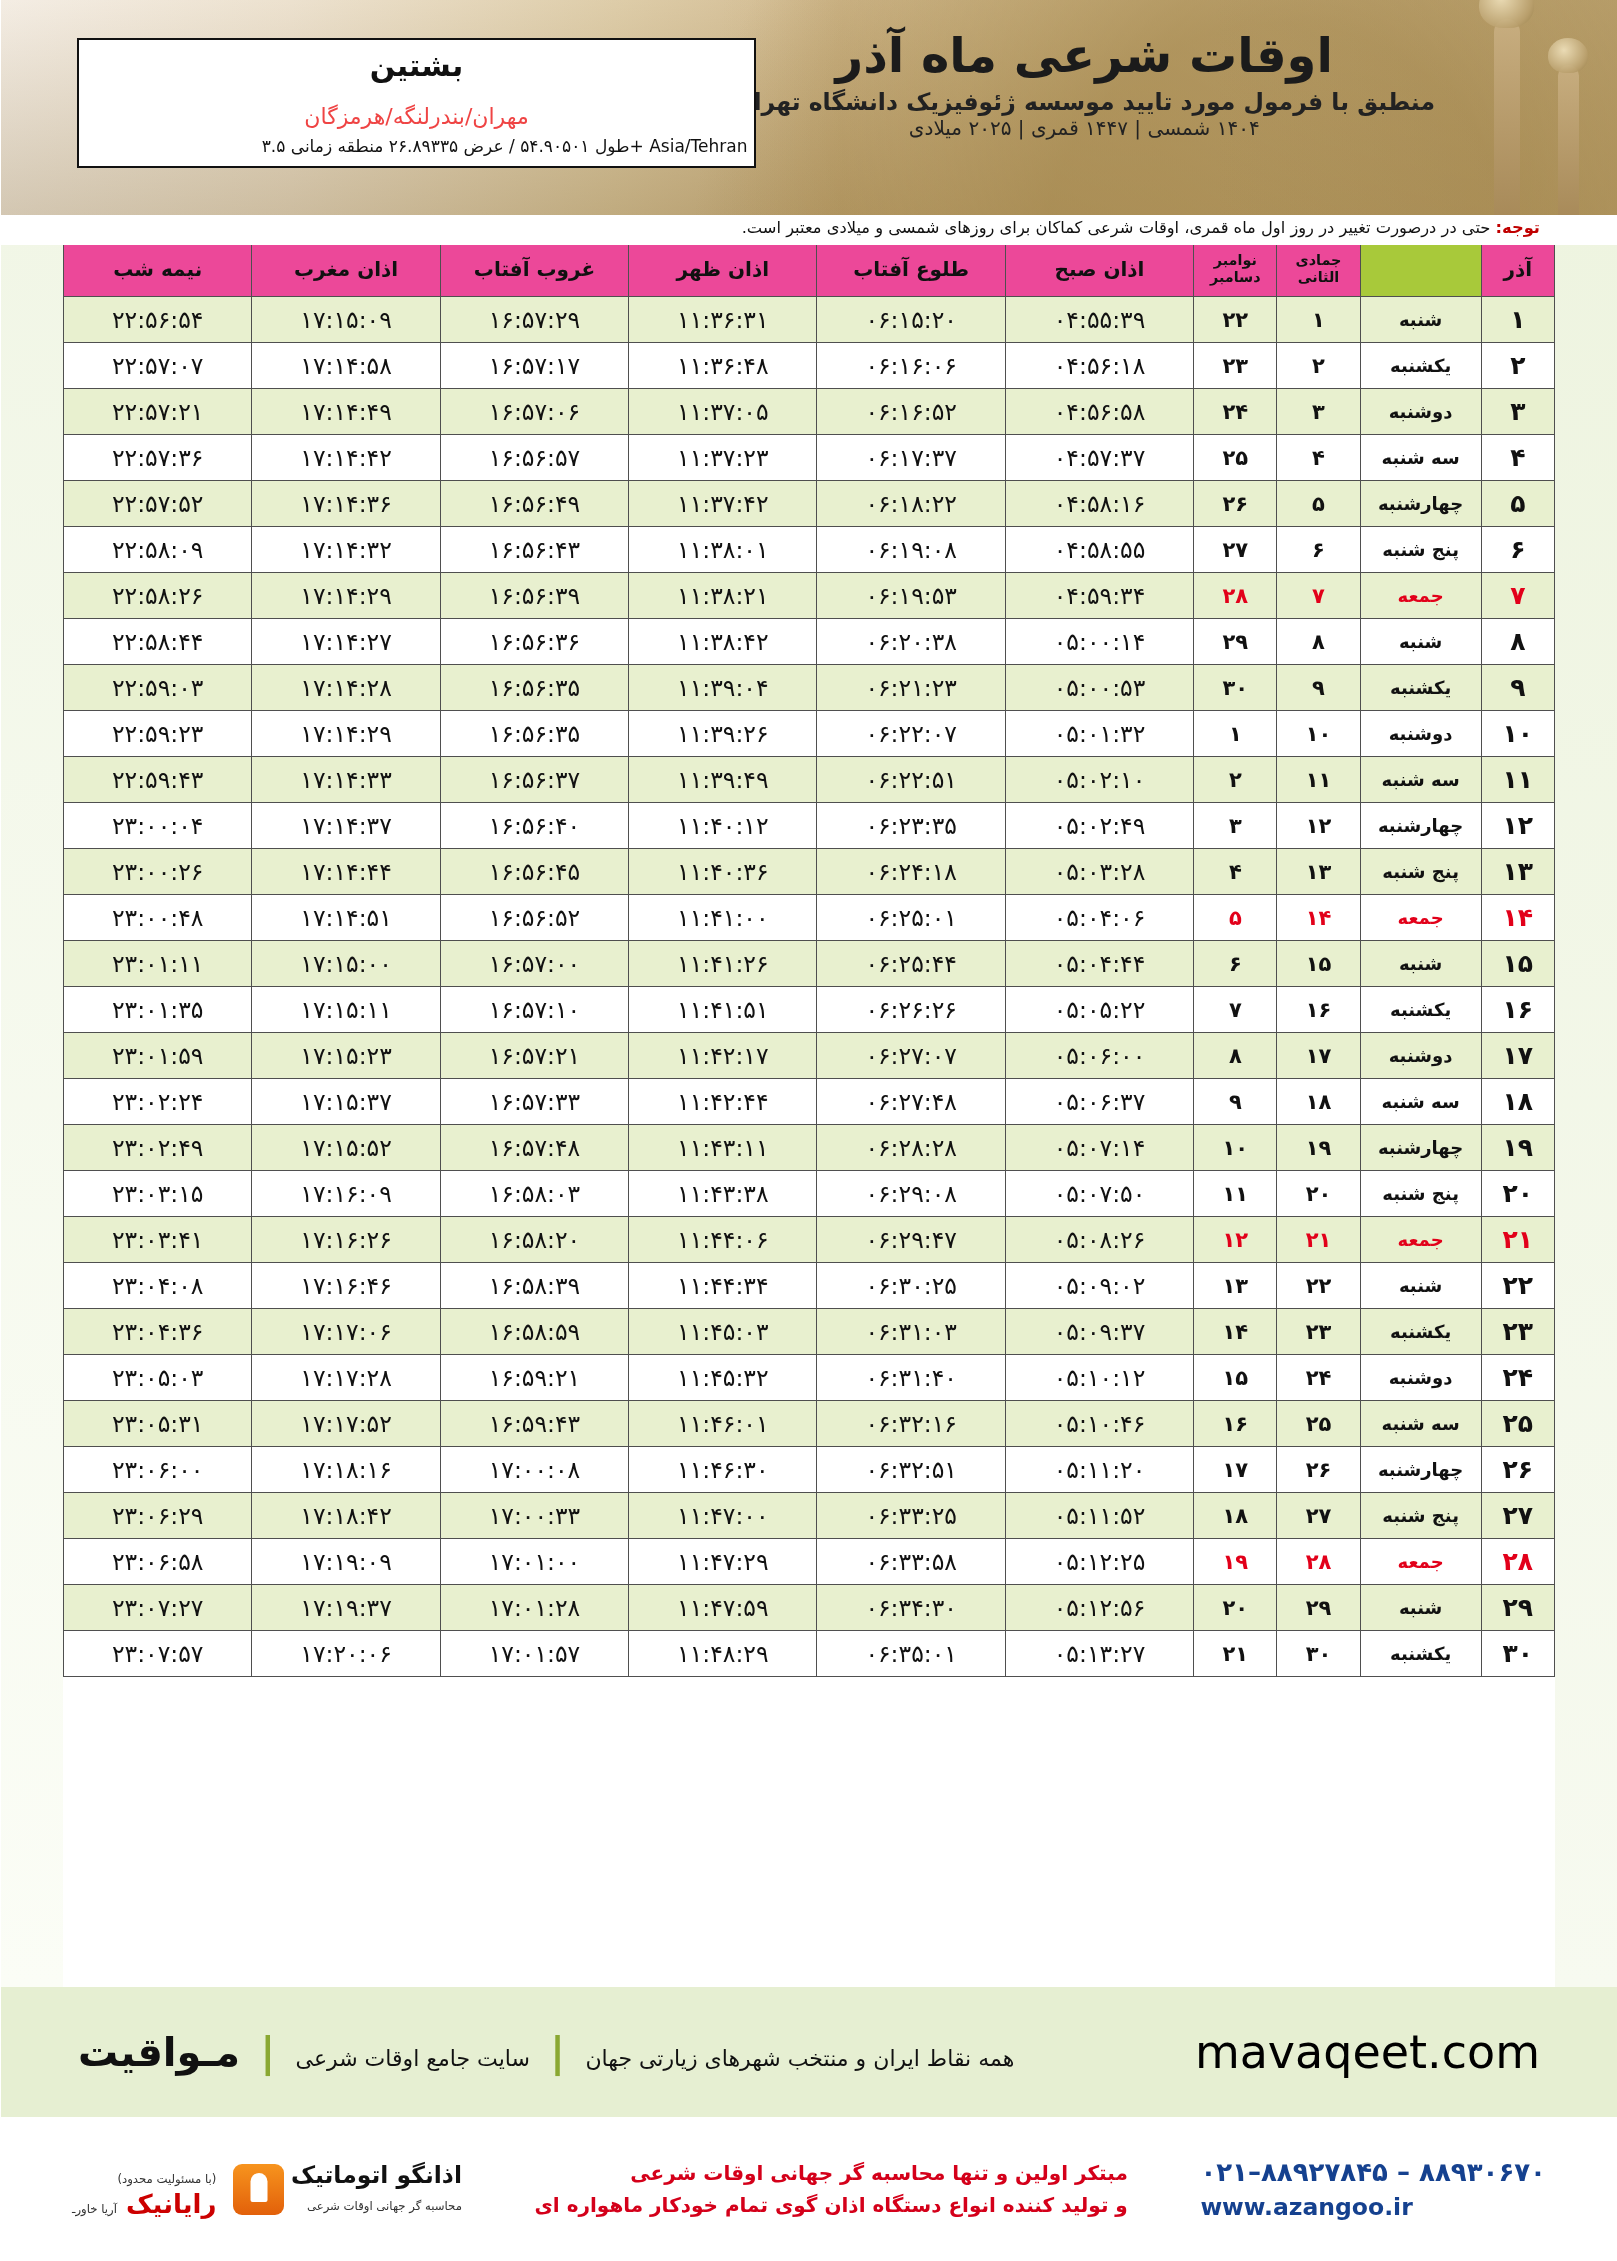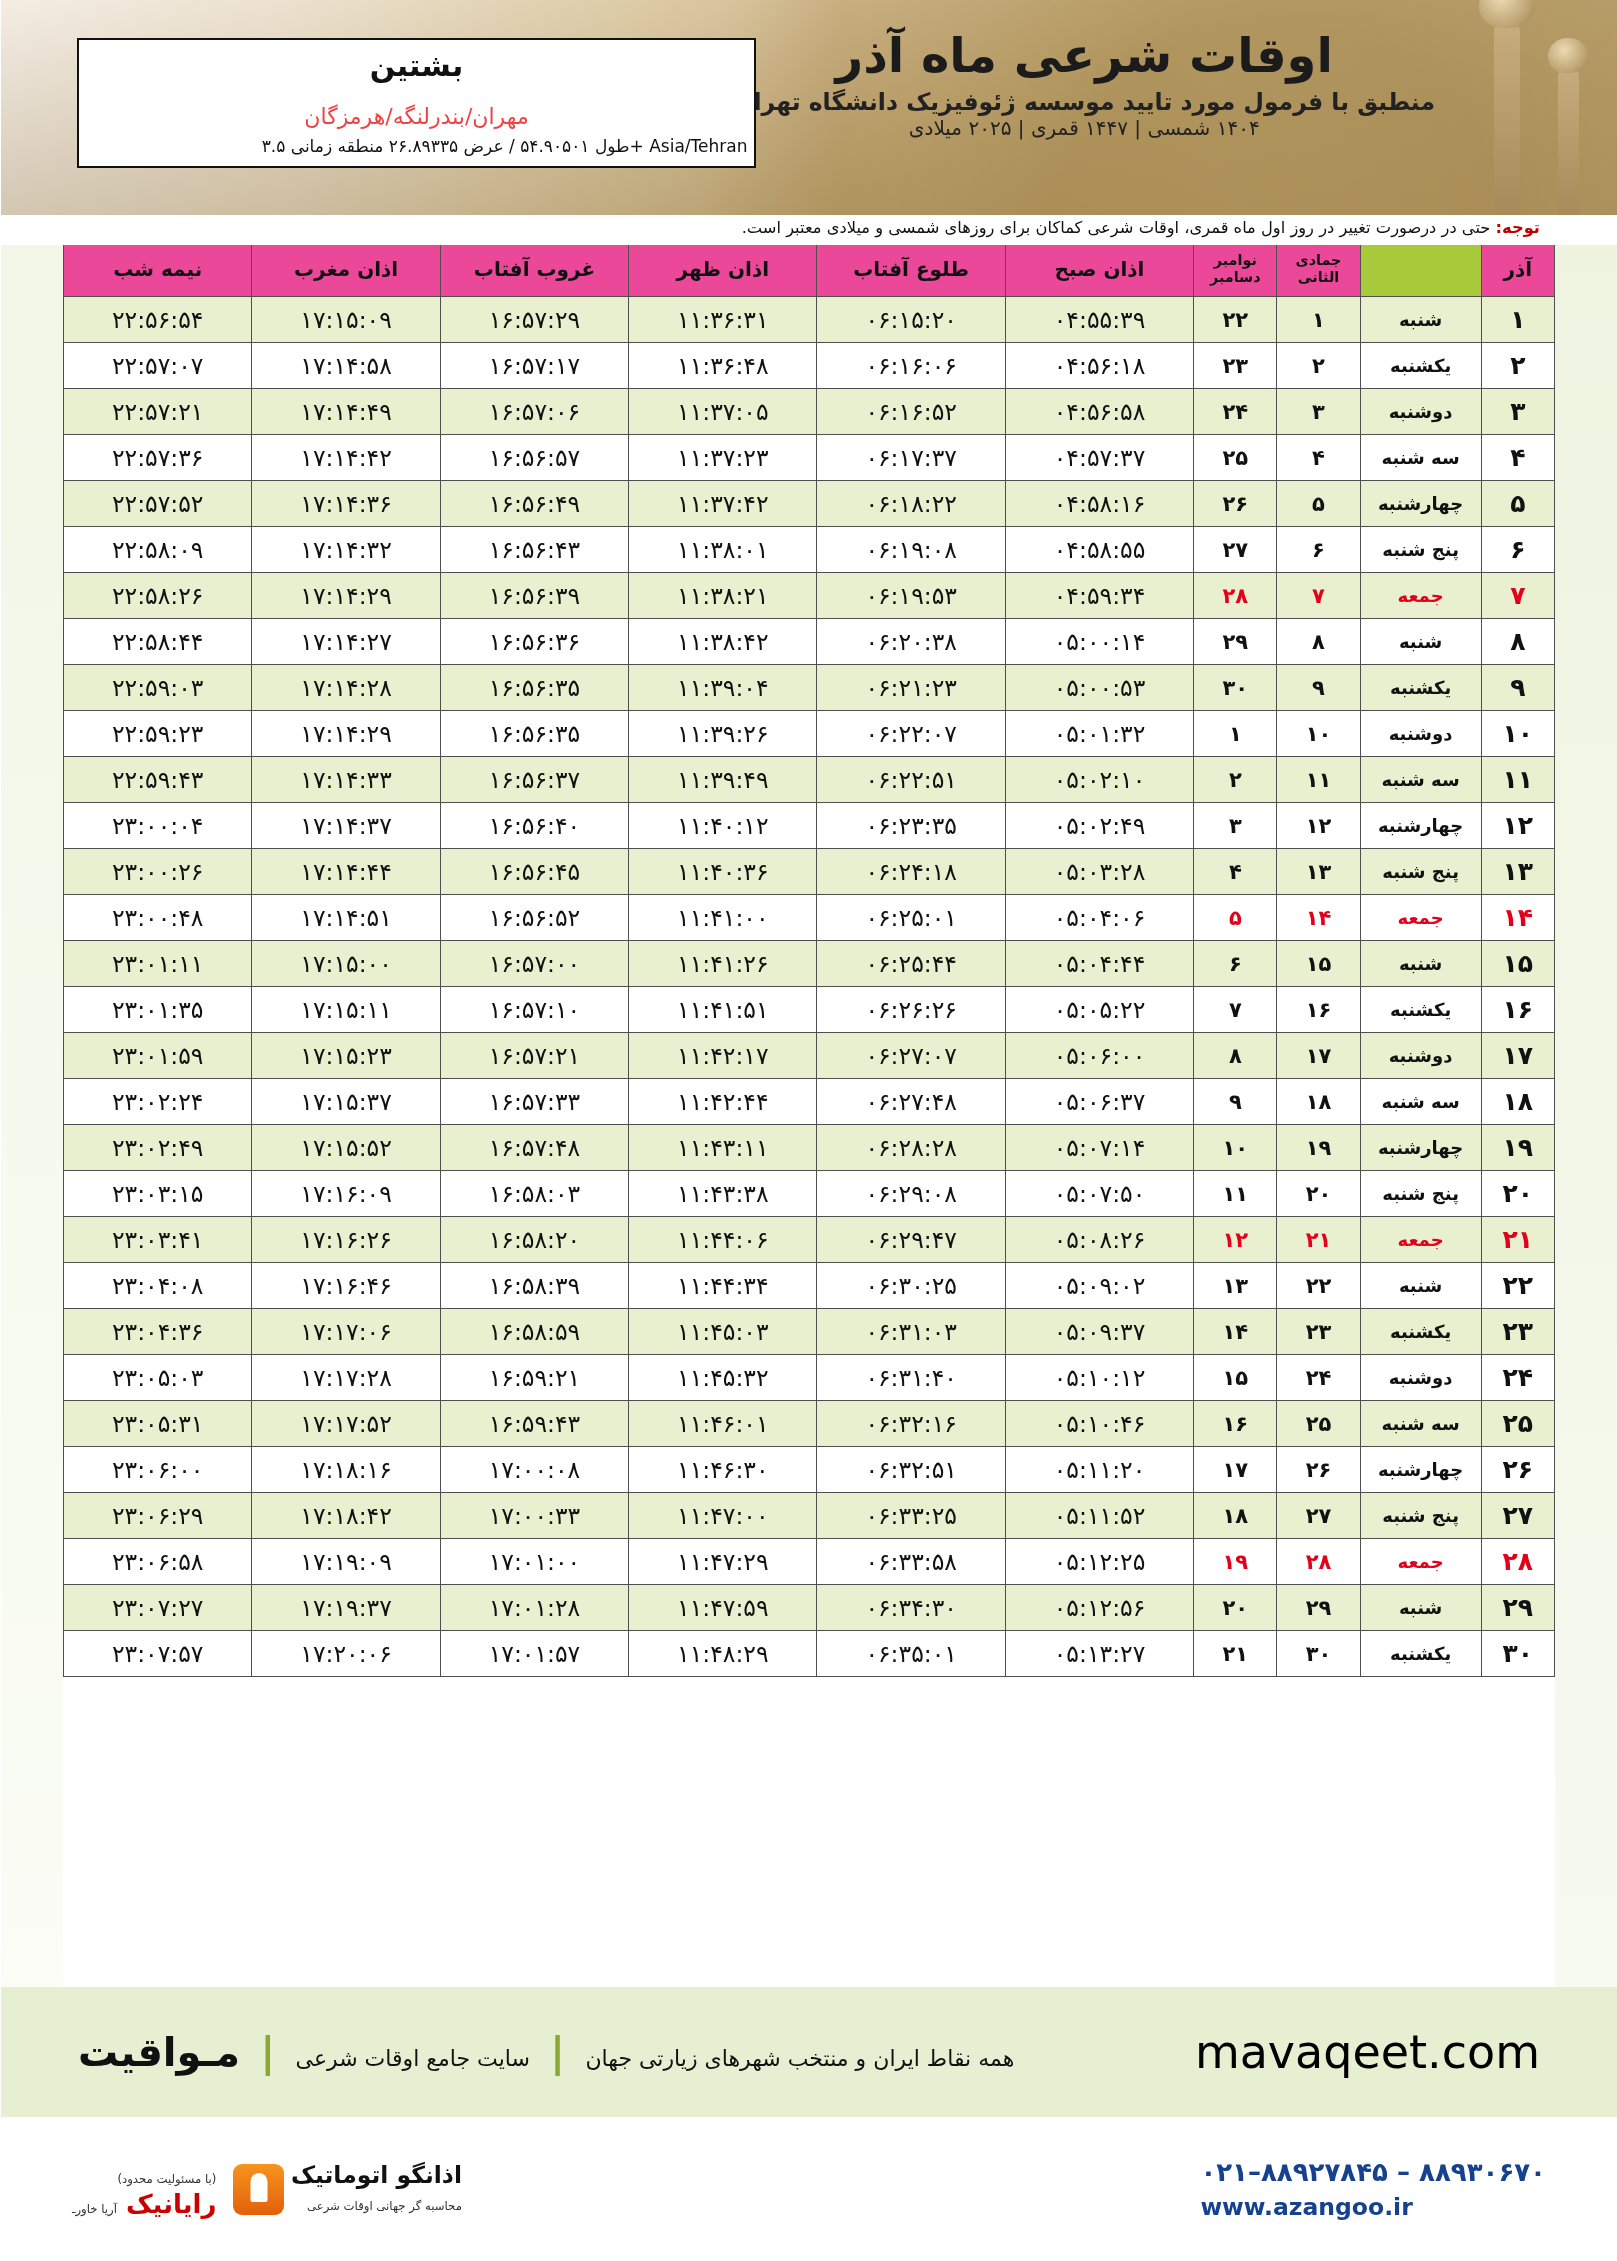--- a/index.html
+++ b/index.html
@@ -640,20 +640,24 @@
       <span>مـواقیت</span>
     </div>
   </div>
 
   <div class="footer-bottom">
     <div class="contact">
       <div class="phone">۰۲۱–۸۸۹۲۷۸۴۵ – ۸۸۹۳۰۶۷۰</div>
       <div class="web">www.azangoo.ir</div>
     </div>
 
+    <div class="slogan">
+      <div>مبتکر اولین و تنها محاسبه گر جهانی اوقات شرعی</div>
+      <div>و تولید کننده انواع دستگاه اذان گوی تمام خودکار ماهواره ای</div>
+    </div>
 
     <div class="logos">
       <div class="logo-azangoo">
         <div class="azangoo-text">
           <span>اذانگو اتوماتیک</span><br>
           <span class="sub">محاسبه گر جهانی اوقات شرعی</span>
         </div>
         <div class="azan-icon"></div>
       </div>
       <div class="logo-box">

